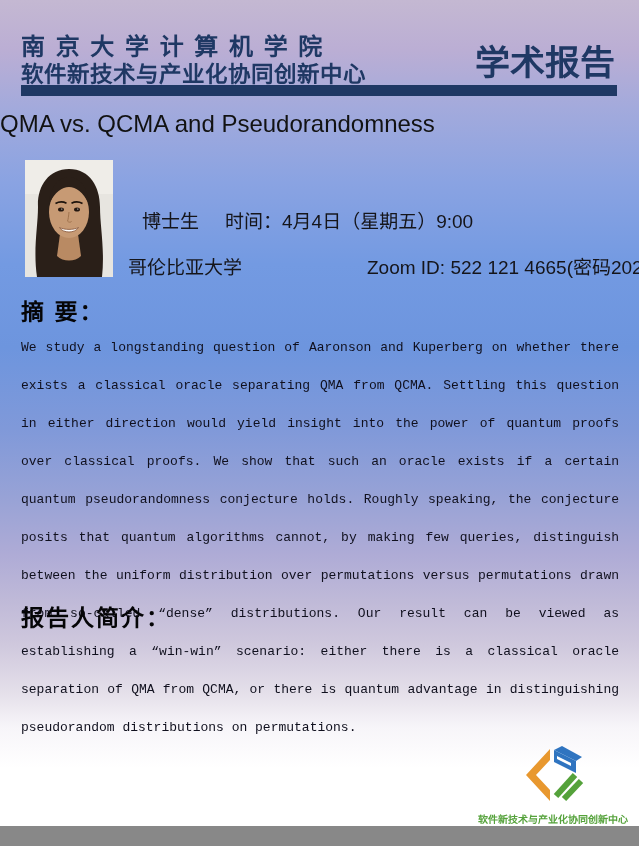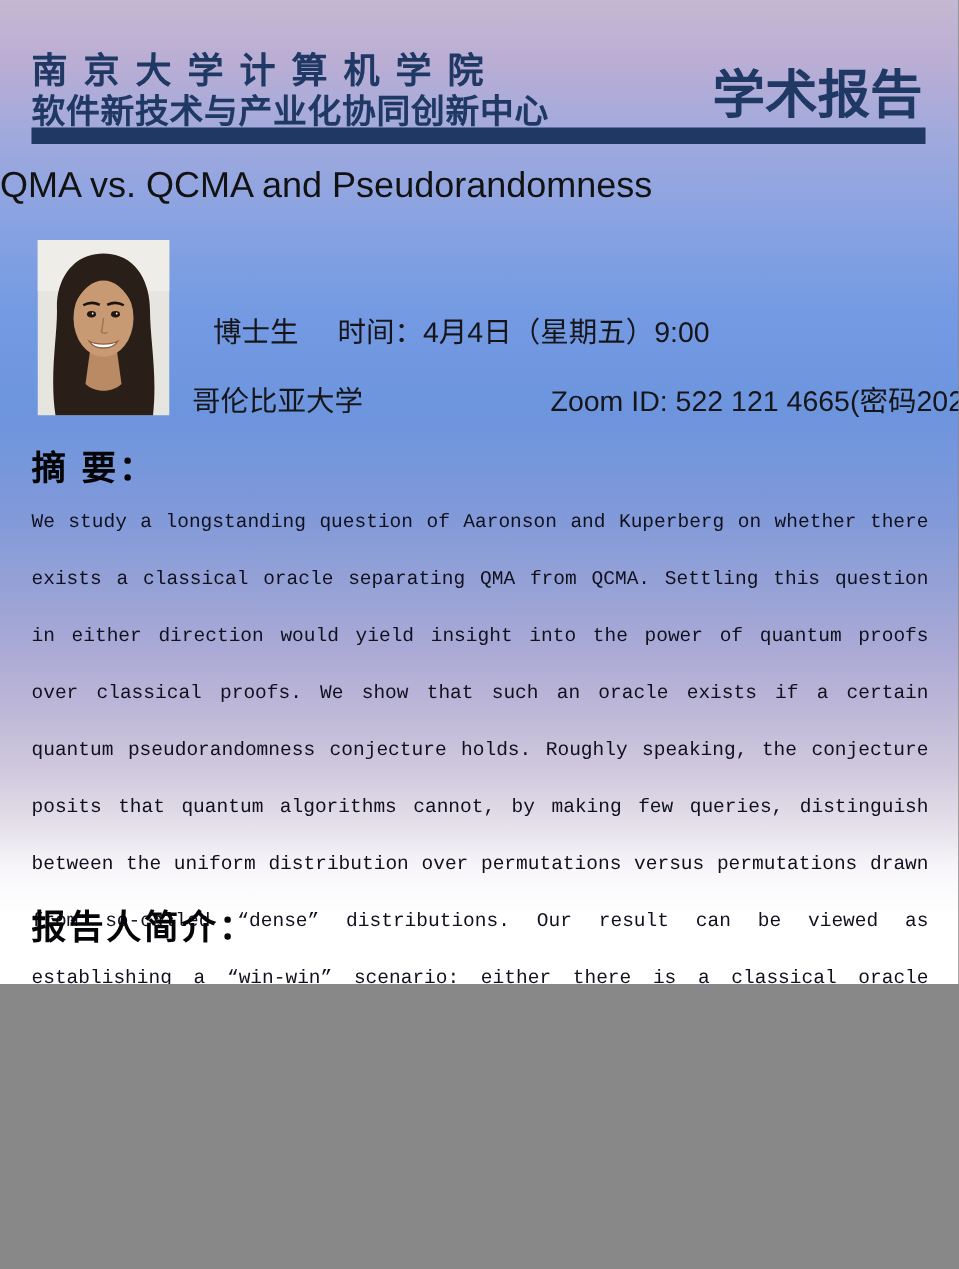--- a/index.html
+++ b/index.html
@@ -1,18 +1,18 @@
 <!DOCTYPE html>
 <html lang="zh-CN" style="--navy: #1f3864; --nju-blue: #2e6db8; --nju-green: #78b843; --cic-orange: #e8982f; --cic-blue: #2f74c0; --cic-green: #55a23b;"><head>
 <meta charset="utf-8">
 <style>
   html,body{margin:0;padding:0;background:#888;}
   .poster{
     position:relative;
-    width:639px;height:656px;
+    width:639px;height:826px;
     margin:0 auto;
     overflow:hidden;
     font-family:"Liberation Sans",sans-serif;
     background:linear-gradient(180deg,
       #c4b8d2 0%,
       #bbaed4 6%,
       #a3aadc 13%,
       #8aa3e2 22%,
       #739ae2 32%,
       #6d95de 42%,

